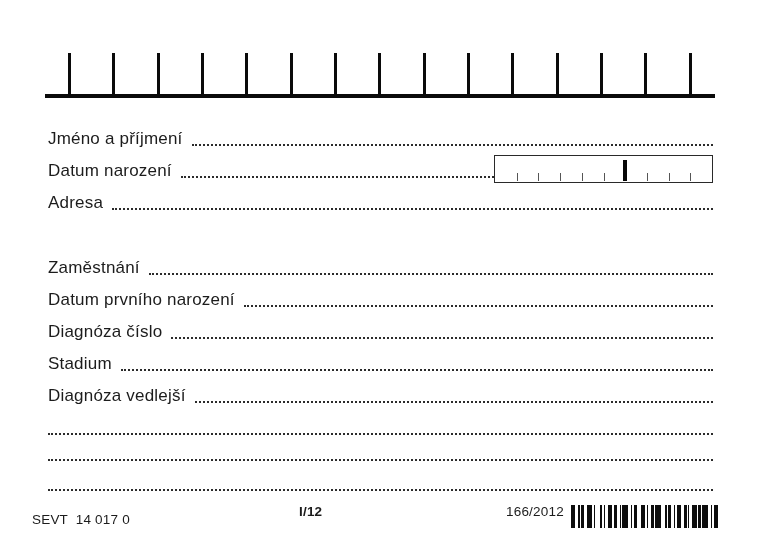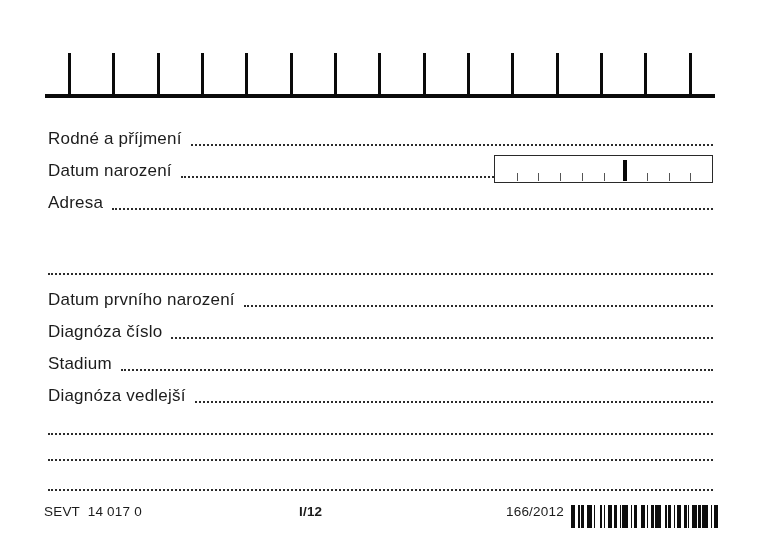--- a/index.html
+++ b/index.html
@@ -59,21 +59,21 @@
   .cell-divider.thick {
     width: 4px; height: 21px; background: #070707;
     margin-left: -2px;
   }
 
   
   .footer-item {
     position: absolute; top: 504px;
     font-size: 13.5px; letter-spacing: 0.2px; white-space: pre;
   }
-  .f-sevt { left: 44px; }
+  .f-sevt { left: 32px; margin-top: 8px; }
   .f-issue { left: 299px; font-weight: bold; }
   .f-edition { left: 506px; }
   .barcode-wrap { position: absolute; left: 571px; top: 505px; width: 147px; }
   .barcode { display: flex; height: 23px; width: 147px; }
   .bar-b { background: #0d0d0d; }
   .bar-w { background: #ffffff; }
   .barcode-number {
     width: 147px; text-align: center;
     font-size: 14.5px; margin-top: 1px; letter-spacing: 0.5px;
     color: #111;
@@ -99,21 +99,21 @@
         <div class="tick"></div>
         <div class="tick"></div>
         <div class="tick"></div>
         <div class="tick"></div>
         <div class="tick"></div>
       </div>
     <div class="ruler-line"></div>
   </div>
 
   <div class="row" style="top:127px">
-    <span class="lbl">Rodné a příjmení</span>
+    <span class="lbl">Jméno a příjmení</span>
     <span class="dots"></span>
   </div>
 
   <div class="row" style="top:159px">
     <span class="lbl">Datum narození</span>
     <span class="dots"></span>
     <span class="rc-box">
         <div class="cell-divider" style="left: 10%;"></div>
         <div class="cell-divider" style="left: 20%;"></div>
         <div class="cell-divider" style="left: 30%;"></div>
@@ -126,20 +126,21 @@
       </span>
   </div>
 
   <div class="row" style="top:191px">
     <span class="lbl">Adresa</span>
     <span class="dots"></span>
   </div>
 
 
   <div class="row" style="top:256px">
+    <span class="lbl">Zaměstnání</span>
     <span class="dots"></span>
   </div>
 
   <div class="row" style="top:288px">
     <span class="lbl">Datum prvního narození</span>
     <span class="dots"></span>
   </div>
 
   <div class="row" style="top:320px">
     <span class="lbl">Diagnóza číslo</span>

